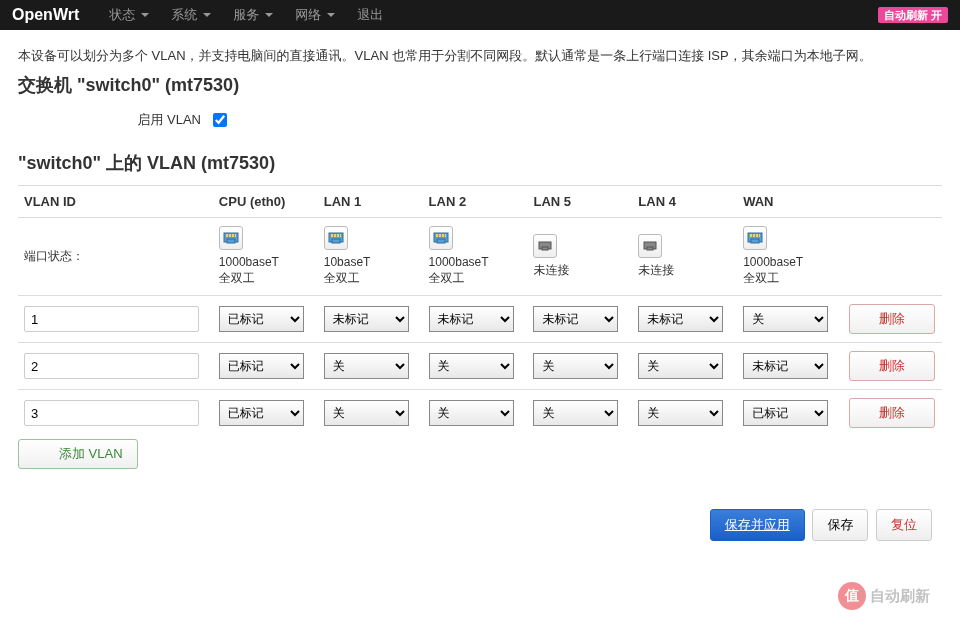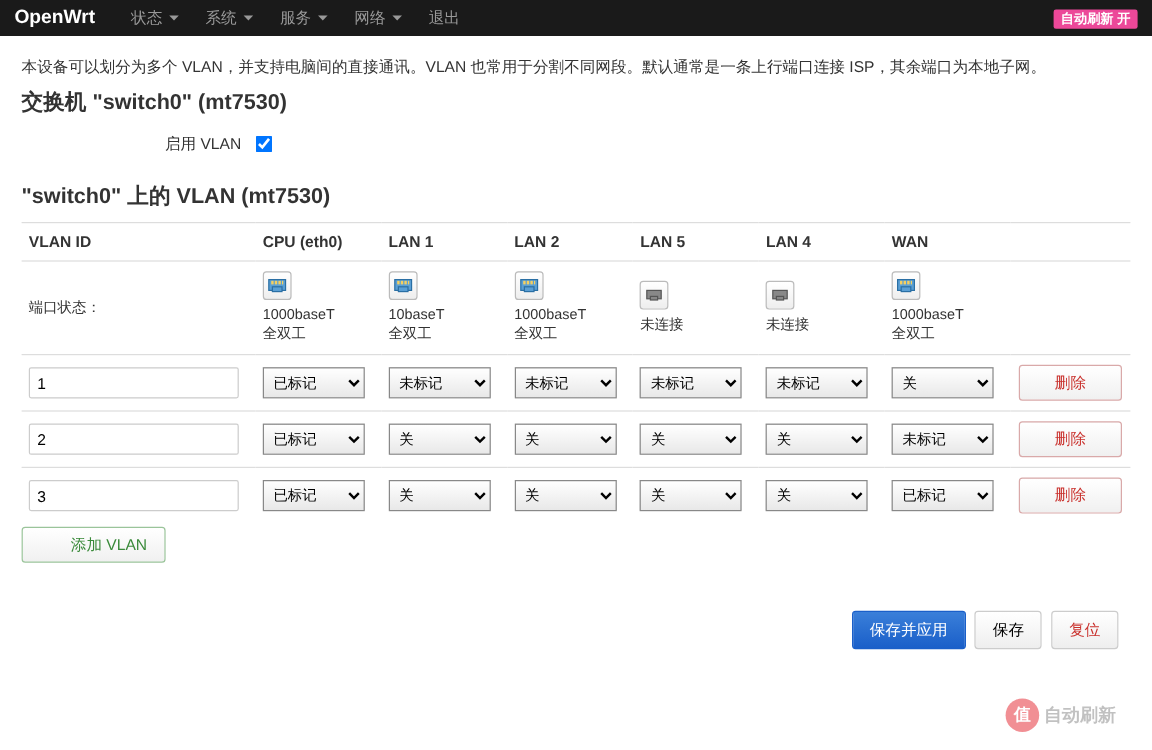--- a/index.html
+++ b/index.html
@@ -25,21 +25,21 @@
 .port-status-cell { text-align: left; }
 .port-icon { width: 24px; height: 24px; border: 1px solid #bbb; border-radius: 3px; background: linear-gradient(#fff, #eee); display: flex; align-items: center; justify-content: center; margin-bottom: 4px; }
 .port-icon svg { width: 16px; height: 14px; }
 .port-text { font-size: 12px; color: #333; line-height: 1.4; }
 .vlan-id-input { width: 175px; height: 26px; border: 1px solid #ccc; padding: 2px 6px; font-size: 13px; border-radius: 2px; }
 .vlan-select { width: 85px; height: 26px; border: 1px solid #888; background: linear-gradient(#fff, #e8e8e8); font-size: 12px; padding: 2px 4px; }
 .btn { display: inline-block; padding: 5px 14px; border: 1px solid #ccc; border-radius: 3px; background: linear-gradient(#fff, #f0f0f0); cursor: pointer; font-size: 13px; }
 .btn-delete { color: #c9302c; border-color: #d9a9a9; width: 86px; text-align: center; }
 .btn-add { color: #3a8a3a; border-color: #9ac49a; margin-top: 3px; padding-left: 40px; }
 .actions { text-align: right; margin-top: 40px; padding-right: 10px; }
-.btn-primary { background: linear-gradient(#3a7fd9, #1a5fc9); color: #fff; border: 1px solid #1a5fc9; padding: 6px 14px; border-radius: 3px; font-size: 13px; }
+.btn-primary { background: linear-gradient(#3a7fd9, #1a5fc9); color: #fff; border: 1px solid #1a5fc9; padding: 6px 14px; border-radius: 3px; font-size: 13px; text-decoration: underline; }
 .btn-default { background: linear-gradient(#fff, #eee); border: 1px solid #ccc; padding: 6px 14px; border-radius: 3px; font-size: 13px; margin-left: 4px; }
 .btn-reset { color: #c9302c; }
 .watermark { position: absolute; right: 30px; top: 582px; display: flex; align-items: center; opacity: 0.6; pointer-events: none; }
 .wm-circle { width: 28px; height: 28px; border-radius: 50%; background: #e8464e; color: #fff; display: flex; align-items: center; justify-content: center; font-size: 14px; font-weight: bold; }
 .wm-text { font-size: 15px; color: #999; margin-left: 4px; font-weight: bold; }
 .col-id { width: 195px; }
 .col-port { width: 105px; }
 .col-del { width: 100px; text-align: center; }
 </style>
 </head>

